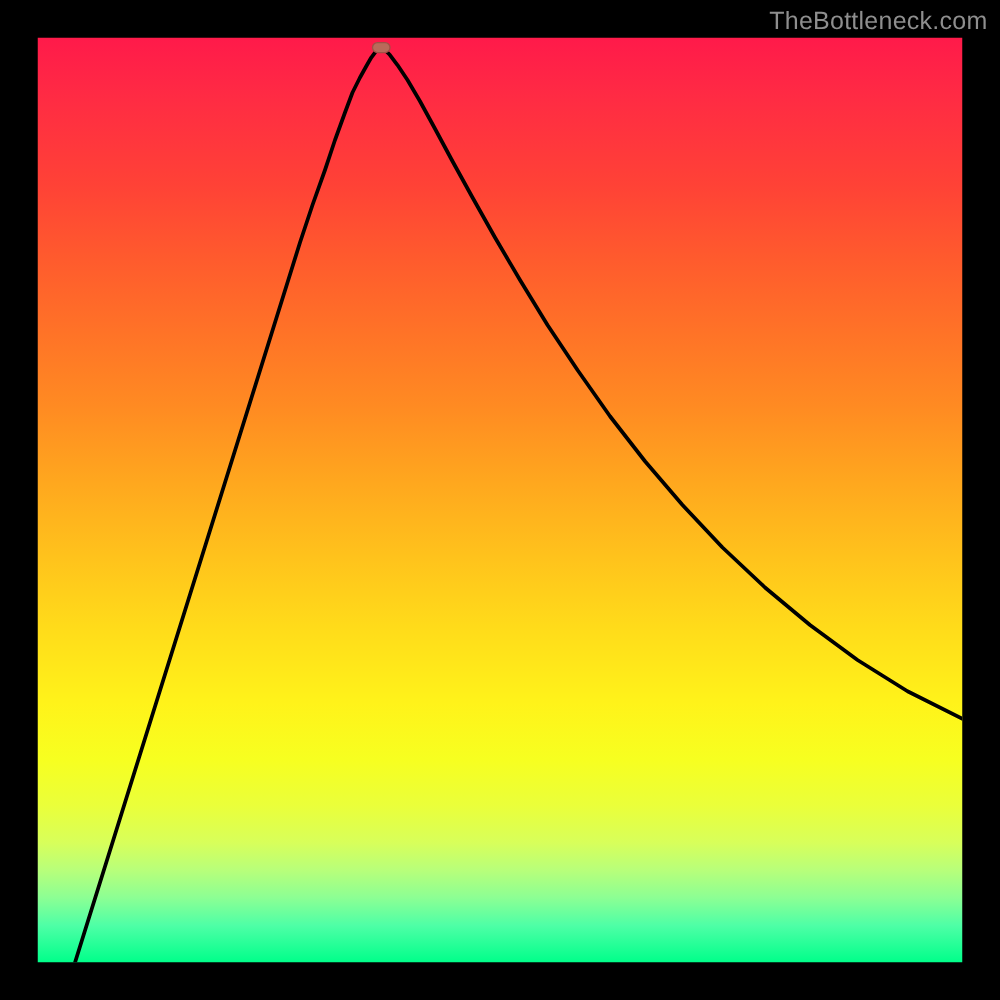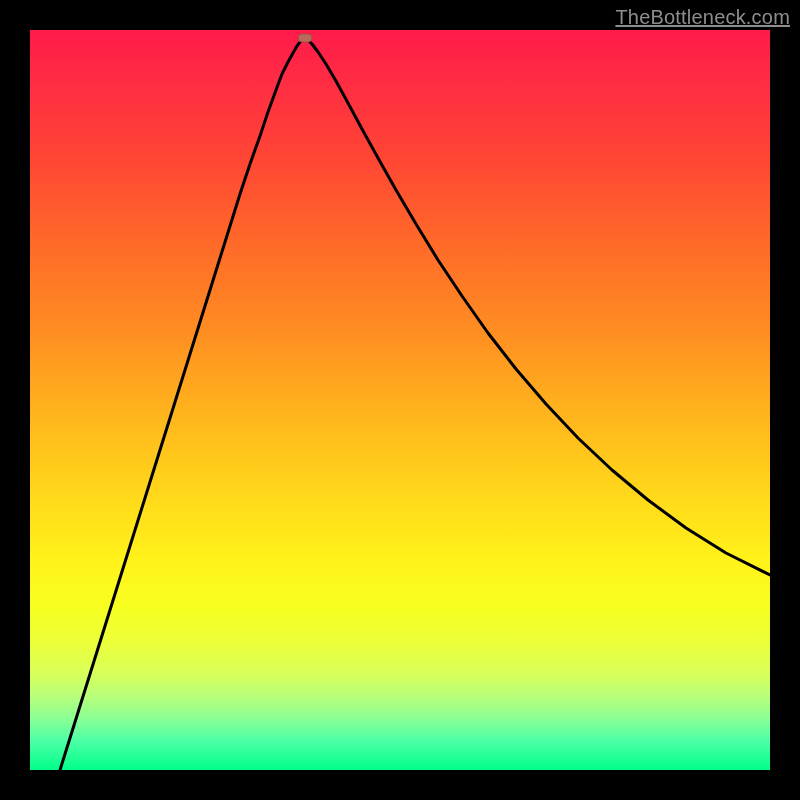--- a/index.html
+++ b/index.html
@@ -69,21 +69,20 @@
   }
   .watermark {
     position: absolute;
     top: 6px;
     right: 10px;
     color: #8e8e8e;
     font-size: 20px;
     font-weight: 500;
     letter-spacing: 0.2px;
     user-select: none;
-    text-decoration: underline;
   }
 </style>
 </head>
 <body>
 
 <div class="frame">
 
   <div class="plot-area">
     <div class="gradient-bg"></div>
 

